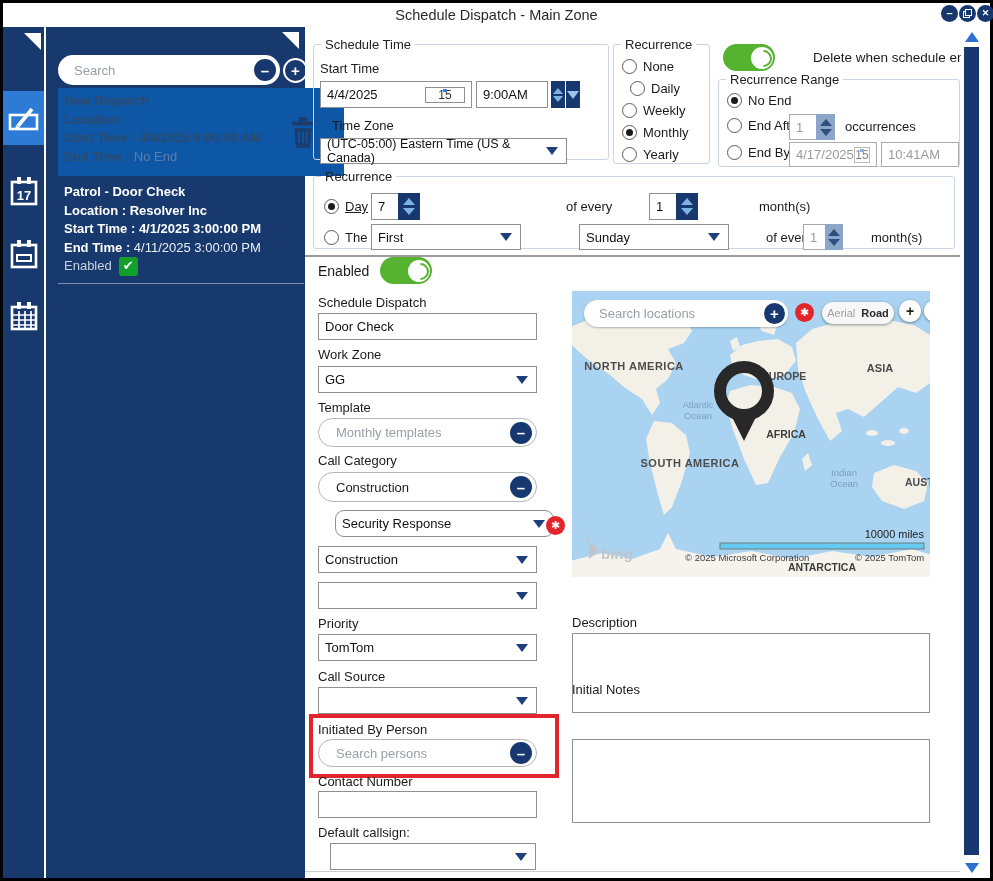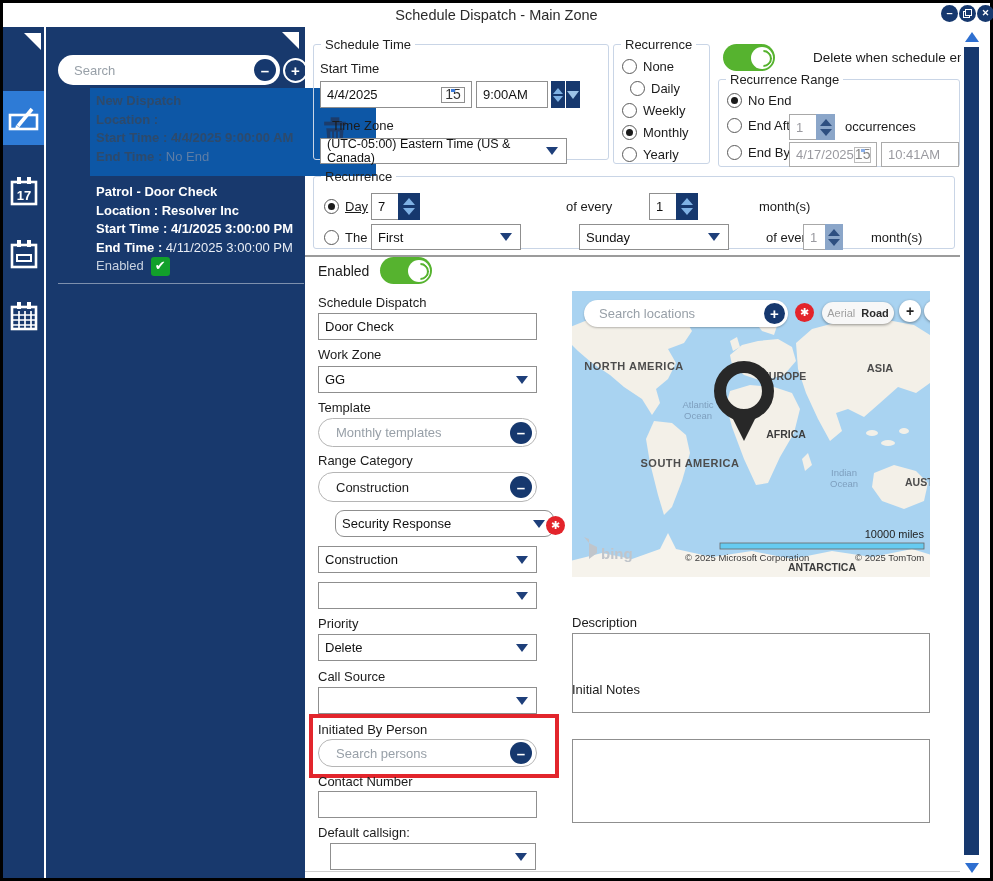--- a/index.html
+++ b/index.html
@@ -15,21 +15,21 @@
   
   .sidebar{position:absolute;left:3px;top:27px;width:41px;height:851px;background:#18396d;}
   .panel{position:absolute;left:44px;top:27px;width:261px;height:851px;background:#18396d;border-left:2px solid #fff;box-sizing:border-box;}
   .corner-tri{position:absolute;width:17px;height:17px;background:#fff;clip-path:polygon(0 0,100% 0,100% 100%);}
   .sicon{position:absolute;left:0;width:41px;display:flex;align-items:center;justify-content:center;}
   .sicon.sel{background:#2e7bd6;}
   .spill{position:absolute;left:12px;top:28px;width:222px;height:30px;background:#fff;border-radius:15px;display:flex;align-items:center;justify-content:space-between;padding:0 4px 0 16px;box-sizing:border-box;}
   .ph{color:#98a0a8;font-size:13px;}
   .pill-btn{width:22px;height:22px;min-width:22px;border-radius:50%;background:#16386e;color:#fff;display:flex;align-items:center;justify-content:center;font-size:15px;font-weight:bold;line-height:1;}
   .panel-plus{position:absolute;left:237px;top:31px;width:21px;height:21px;border:2px solid #fff;border-radius:50%;color:#fff;font-size:15px;font-weight:bold;display:flex;align-items:center;justify-content:center;line-height:1;}
-  .ditem{position:absolute;left:12px;width:286px;font-size:13px;font-weight:bold;line-height:18.5px;padding:4px 6px;box-sizing:border-box;margin-left:32px;}
+  .ditem{position:absolute;left:12px;width:286px;font-size:13px;font-weight:bold;line-height:18.5px;padding:4px 6px;box-sizing:border-box;}
   .ditem.sel{background:#0d57a6;color:#2e4a6b;}
   .ditem.plain{color:#fff;}
   .dim{font-weight:normal;}
   .ditem.sel .dim{color:#5e7da5;}
   .ditem.plain .dim{color:#e8edf5;}
   .enab{color:#c9d2e0;font-weight:normal;display:flex;align-items:center;gap:7px;}
   .gcheck{width:19px;height:19px;background:#12a02b;border-radius:3px;color:#fff;font-size:13px;display:flex;align-items:center;justify-content:center;}
   .pdivider{position:absolute;left:12px;top:256px;width:246px;height:1px;background:#7d90ad;}
   
   .lbl{position:absolute;font-size:13px;color:#1b1b1b;white-space:nowrap;}
@@ -48,21 +48,21 @@
   .knob:after{content:"";position:absolute;right:1px;top:3px;width:13px;height:13px;border:2px solid #56b32f;border-radius:50%;border-left-color:transparent;border-bottom-color:transparent;transform:rotate(45deg);}
   .spin{position:absolute;display:flex;align-items:stretch;}
   .sbox{background:#fff;border:1px solid #8f8f8f;border-right:none;display:flex;align-items:center;padding-left:6px;font-size:13px;color:#111;box-sizing:border-box;}
   .scol{background:#16386e;display:flex;flex-direction:column;align-items:center;justify-content:center;gap:3px;}
   .tri-up{width:0;height:0;border-left:6px solid transparent;border-right:6px solid transparent;border-bottom:7px solid #7fb2e5;}
   .tri-down{width:0;height:0;border-left:6px solid transparent;border-right:6px solid transparent;border-top:7px solid #7fb2e5;}
   .spin.dis .scol{background:#8ba6c9;}
   .spin.dis .tri-up{border-bottom-color:#2e4f80;}
   .spin.dis .tri-down{border-top-color:#2e4f80;}
   .spin.dis .sbox{color:#9a9aa0;border-color:#a8a8a8;}
-  .cal-ico{width:24px;height:16px;border:1px solid #8f8f8f;background:#fdfdfd;position:relative;font-size:14px;color:#333;display:flex;align-items:flex-end;justify-content:center;box-sizing:border-box;}
+  .cal-ico{width:40px;height:16px;border:1px solid #8f8f8f;background:#fdfdfd;position:relative;font-size:12px;color:#333;display:flex;align-items:flex-end;justify-content:center;box-sizing:border-box;}
   .cal-ico .dot{position:absolute;top:1px;left:50%;margin-left:-2px;width:4px;height:3px;background:#3a7ad9;}
   .tspin{position:absolute;display:flex;gap:1px;}
   .tspin .cell{width:14px;background:#16386e;display:flex;flex-direction:column;align-items:center;justify-content:center;gap:2px;}
   .tri-up2{width:0;height:0;border-left:5px solid transparent;border-right:5px solid transparent;border-bottom:6px solid #7fb2e5;}
   .tri-down2{width:0;height:0;border-left:5px solid transparent;border-right:5px solid transparent;border-top:6px solid #7fb2e5;}
   .tri-down3{width:0;height:0;border-left:6px solid transparent;border-right:6px solid transparent;border-top:8px solid #9cc3e8;}
   .ast{position:absolute;width:19px;height:19px;border-radius:50%;background:#e3242b;color:#fff;font-size:11px;display:flex;align-items:center;justify-content:center;}
   .hlbox{position:absolute;border:4px solid #e2252c;}
   .sep{position:absolute;background:#9b9b9b;}
   .tarea{position:absolute;background:#fff;border:1px solid #8f8f8f;box-sizing:border-box;}
@@ -336,21 +336,21 @@
   </div>
 
   <div class="lbl" style="left:318px;top:400px;">Template</div>
   <div class="rpill" style="left:318px;top:418px;width:219px;height:29px;">
     <span class="ph">Monthly templates</span>
     <span class="pill-btn">
         <span>–</span>
       </span>
   </div>
 
-  <div class="lbl" style="left:318px;top:453px;">Range Category</div>
+  <div class="lbl" style="left:318px;top:453px;">Call Category</div>
   <div class="rpill" style="left:318px;top:472px;width:219px;height:30px;">
     <span style="font-size:13px;color:#222;">Construction</span>
     <span class="pill-btn">
         <span>–</span>
       </span>
   </div>
 
   <div class="dd" style="left:335px;top:510px;width:219px;height:27px;border-radius:9px;">
     <span>Security Response</span>
       <span class="dd-arrow"></span>
@@ -363,21 +363,21 @@
     <span>Construction</span>
       <span class="dd-arrow"></span>
   </div>
   <div class="dd" style="left:318px;top:582px;width:219px;height:27px;">
     <span></span>
       <span class="dd-arrow"></span>
   </div>
 
   <div class="lbl" style="left:318px;top:616px;">Priority</div>
   <div class="dd" style="left:318px;top:634px;width:219px;height:27px;">
-    <span>Delete</span>
+    <span>TomTom</span>
       <span class="dd-arrow"></span>
   </div>
 
   <div class="lbl" style="left:318px;top:669px;">Call Source</div>
   <div class="dd" style="left:318px;top:687px;width:219px;height:27px;">
     <span></span>
       <span class="dd-arrow"></span>
   </div>
 
   <div class="hlbox" style="left:309px;top:714px;width:242px;height:56px;"></div>

